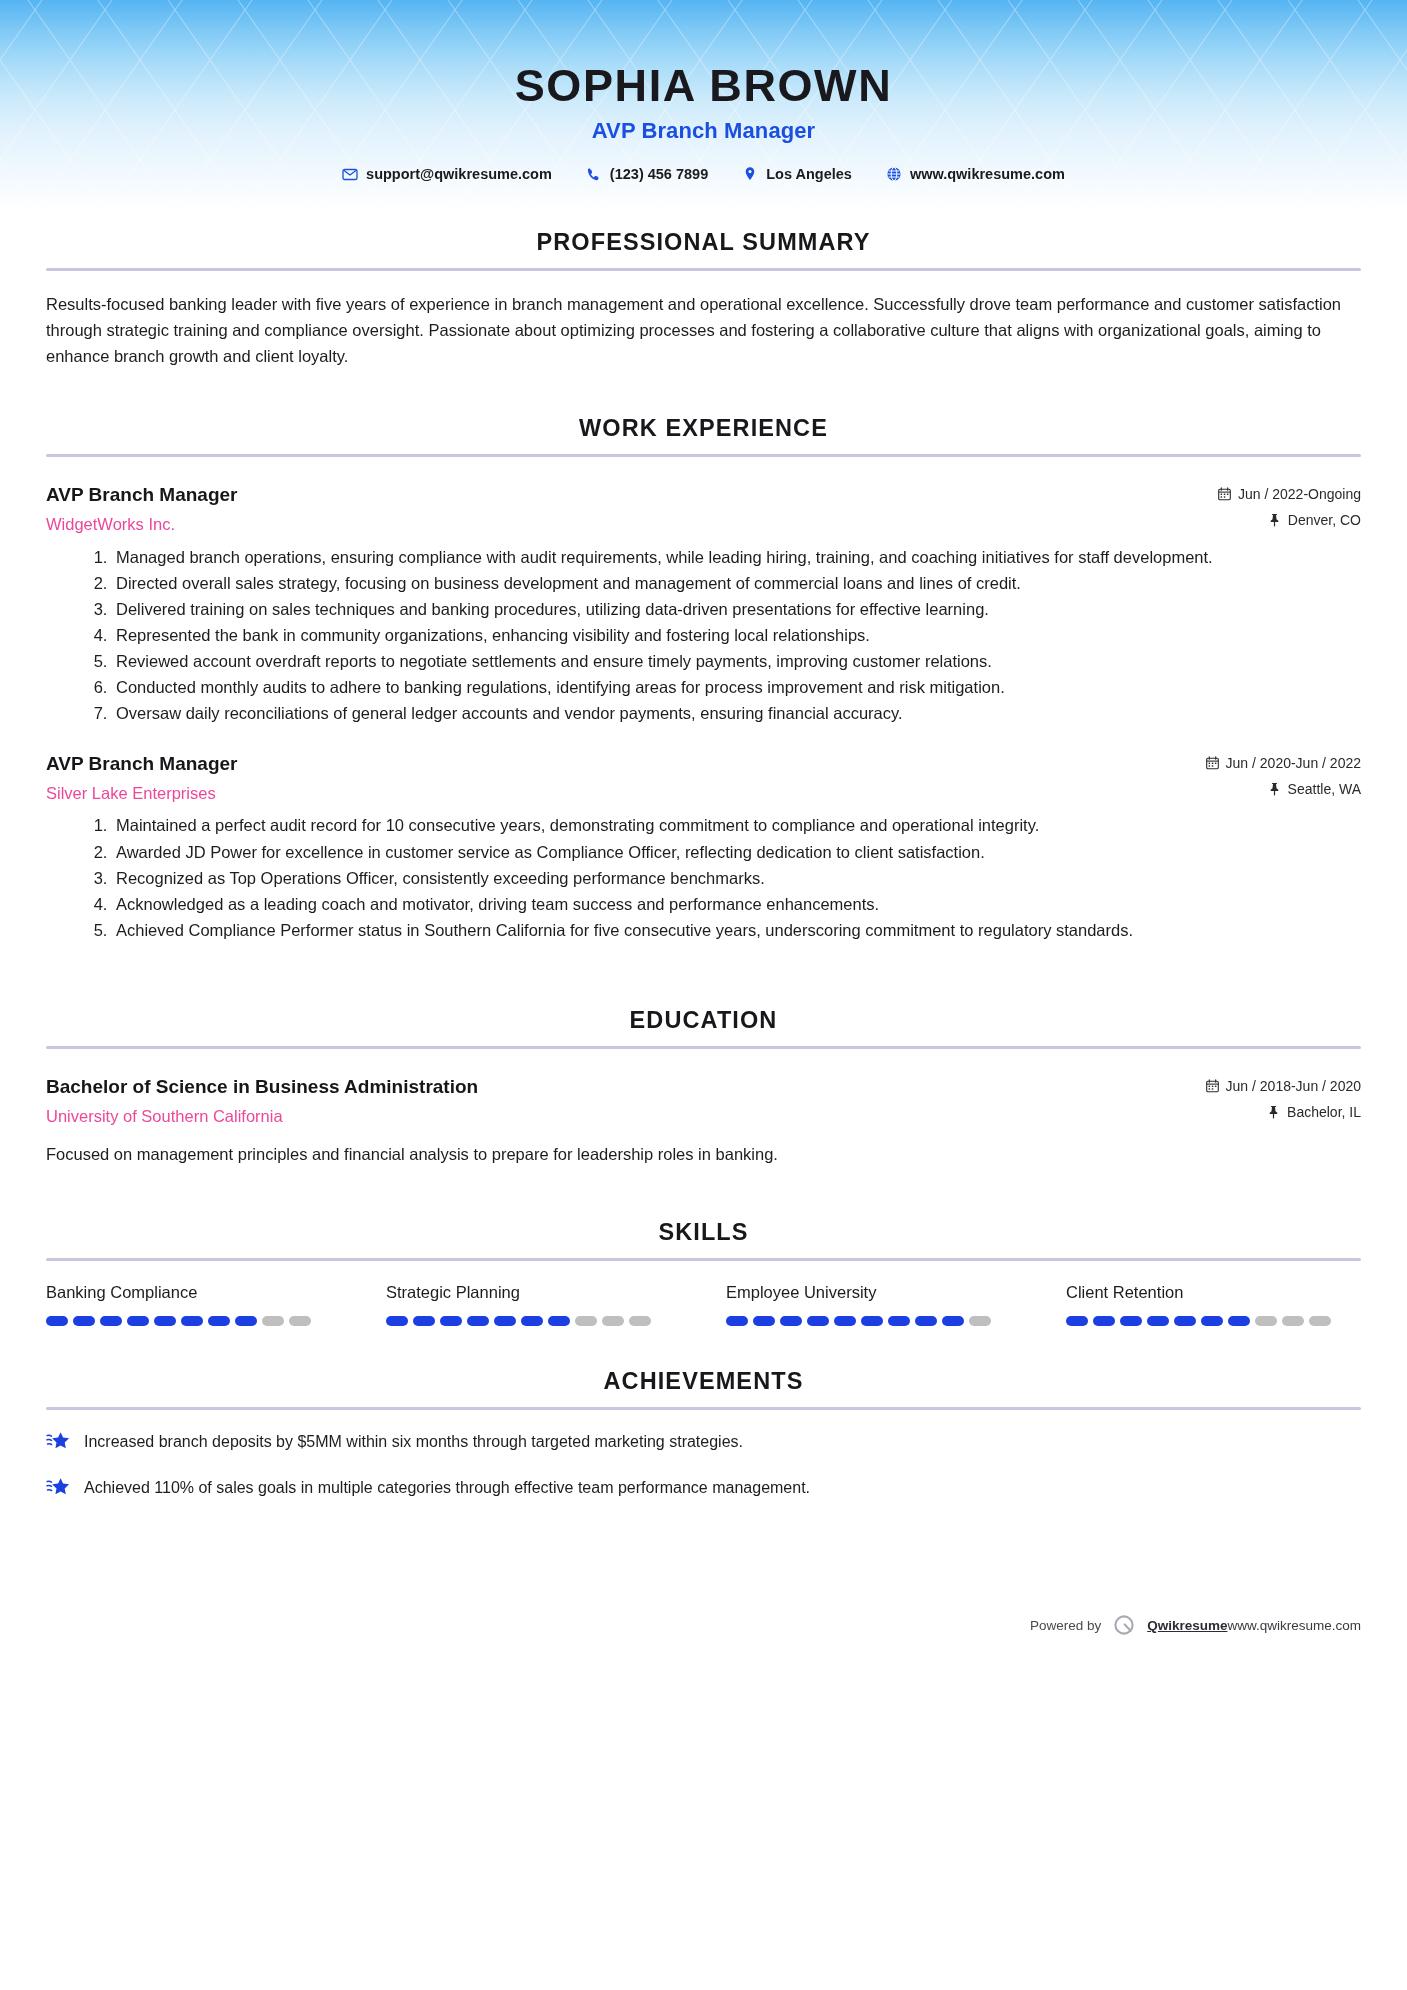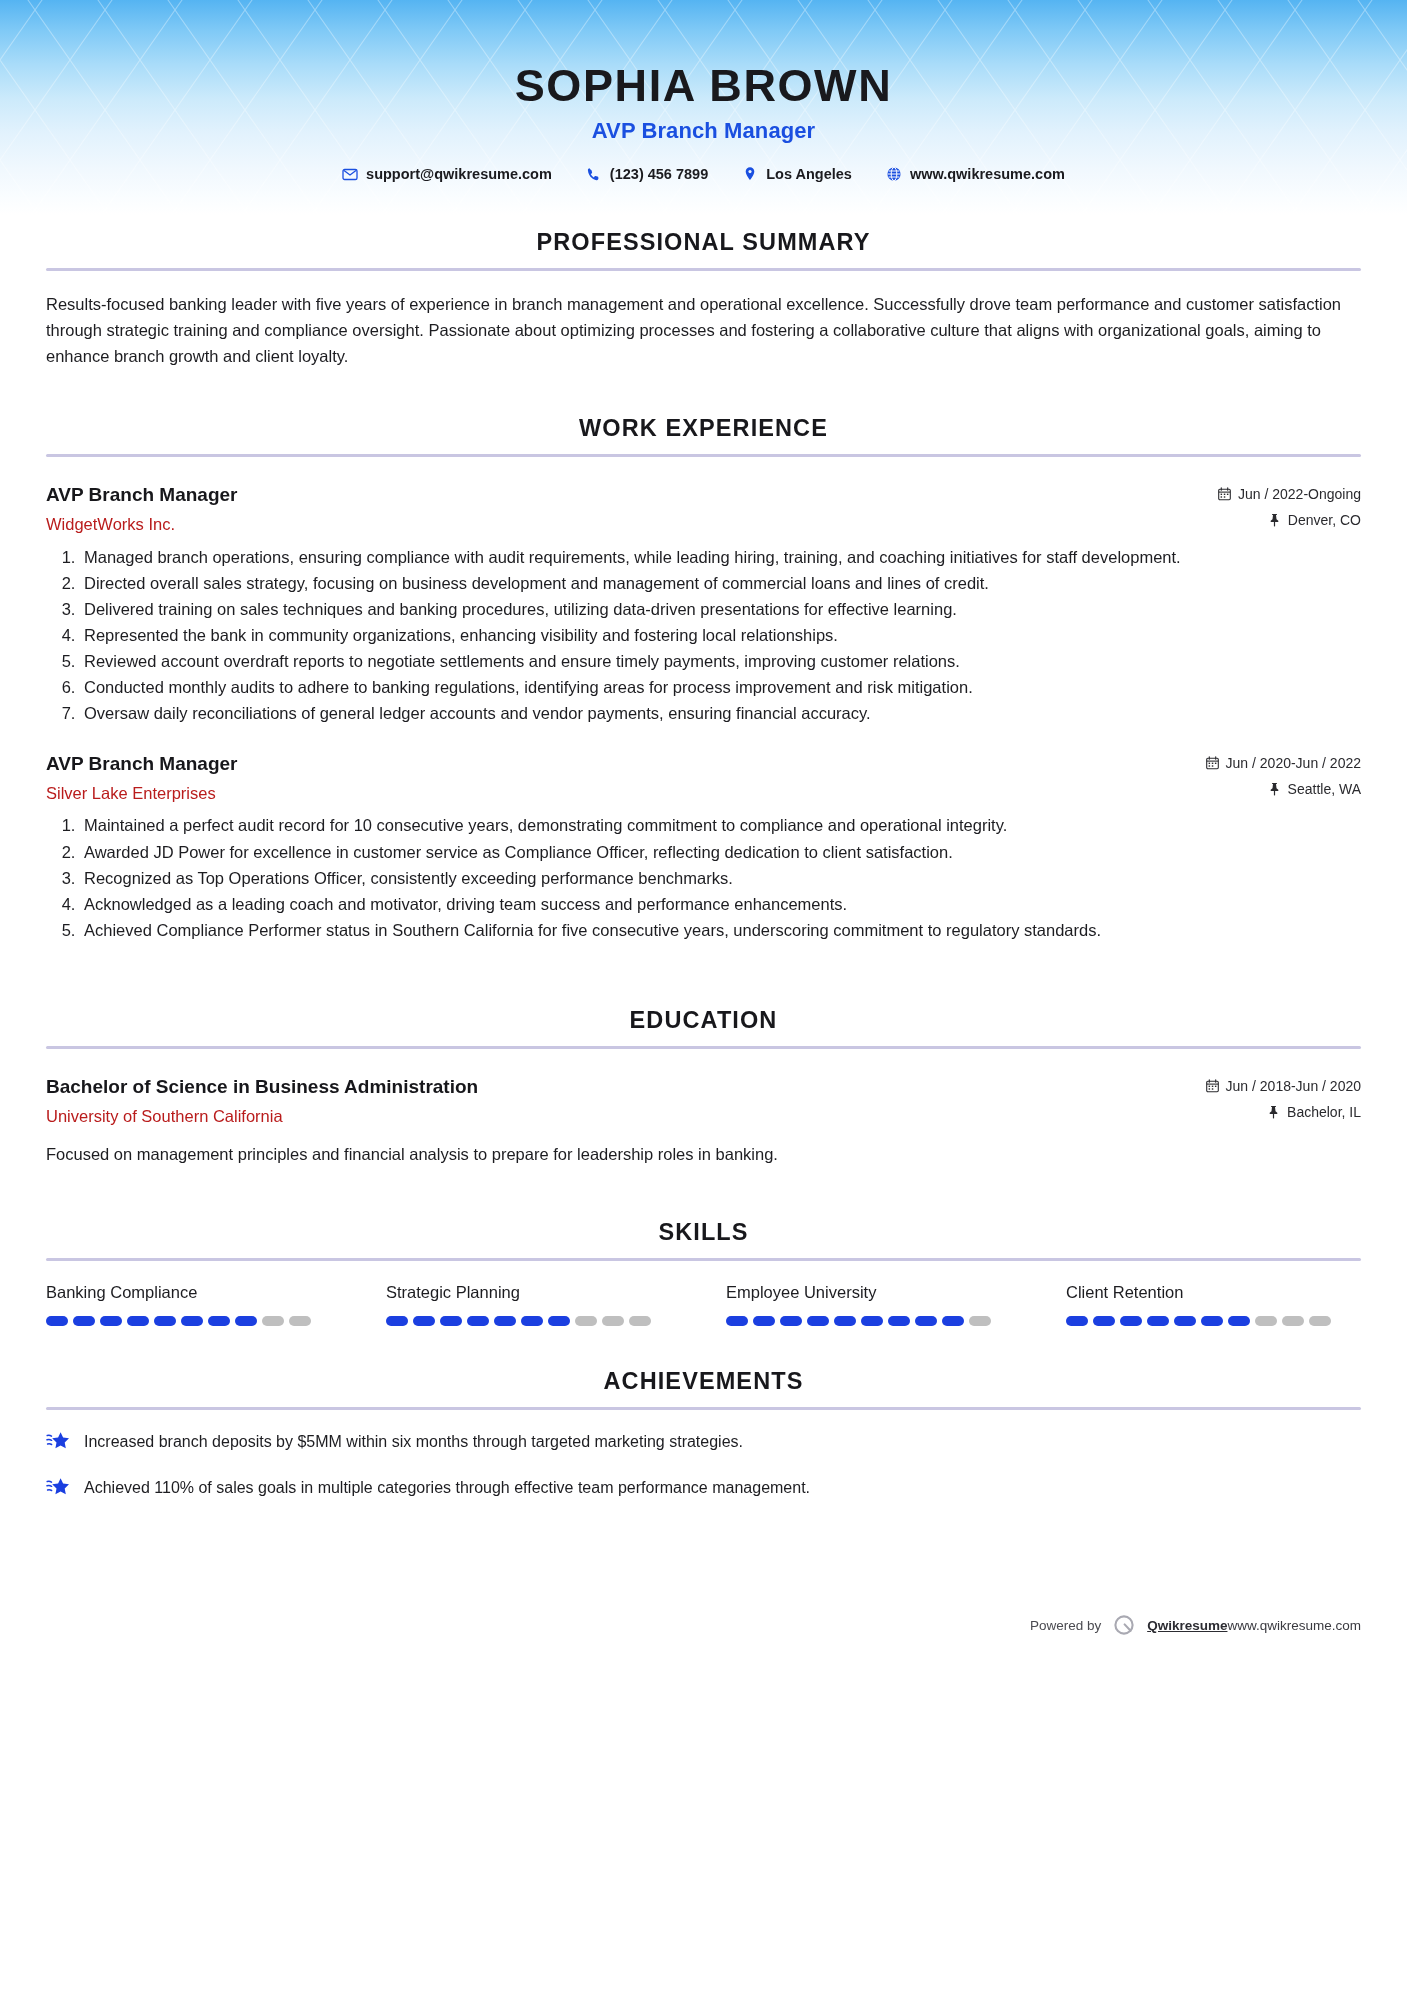--- a/index.html
+++ b/index.html
@@ -119,21 +119,21 @@
   }
   .entry-left { flex: 1 1 auto; min-width: 0; }
   .entry-title {
     font-size: 19px;
     font-weight: 700;
     color: #17171b;
     line-height: 1.25;
   }
   .entry-org {
     font-size: 16.5px;
-    color: #b91c1c;
+    color: #ec4899;
     margin-top: 7px;
     line-height: 1.25;
   }
   .entry-right {
     flex: 0 0 auto;
     text-align: right;
     padding-top: 3px;
   }
   .meta-line {
     display: flex;
@@ -152,21 +152,21 @@
     align-items: center;
     justify-content: center;
   }
   .entry-list {
     margin: 10px 0 0 0;
     padding-left: 34px;
     font-size: 16.5px;
     line-height: 1.52;
     color: #1d1d21;
   }
-  .entry-list li { margin-bottom: 1px; padding-left: 4px; }
+  .entry-list li { margin-bottom: 1px; padding-left: 4px; margin-left: 32px; }
   .entry-desc {
     font-size: 16.5px;
     line-height: 1.52;
     color: #1d1d21;
     margin-top: 16px;
   }
 
   
   .skills-grid {
     margin-top: 22px;

